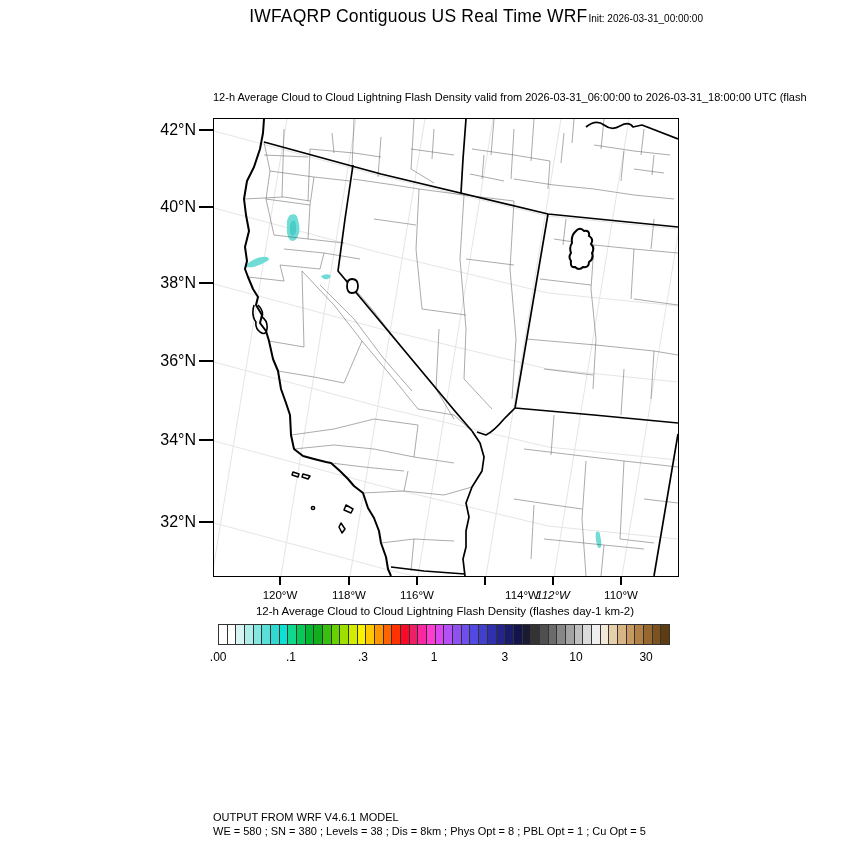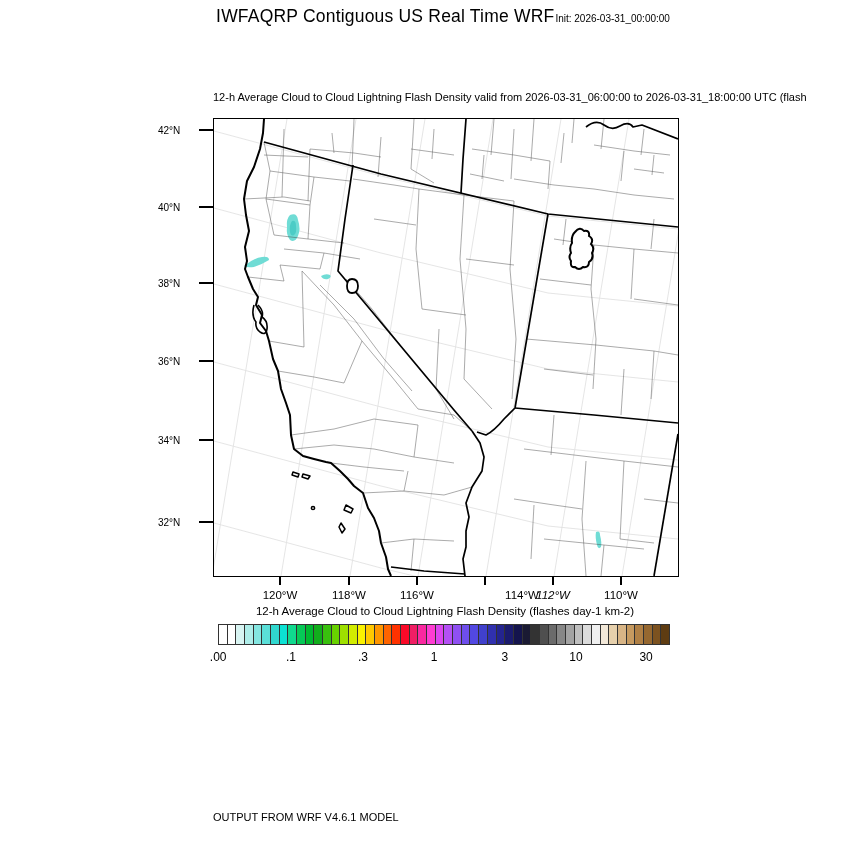--- a/index.html
+++ b/index.html
@@ -3,37 +3,37 @@
 <meta charset="utf-8">
 <style>
   html,body{margin:0;padding:0;}
   body{
     width:850px;height:850px;position:relative;background:#ffffff;
     font-family:"Liberation Sans", sans-serif;color:#000;overflow:hidden;
   }
   
   .title-wrap{
     position:absolute;left:183px;top:6px;width:520px;
-    display:flex;justify-content:center;align-items:baseline;white-space:nowrap;
+    display:flex;justify-content:flex-end;align-items:baseline;white-space:nowrap;
   }
   .title-main{font-size:17.5px;letter-spacing:.2px;}
   .title-init{font-size:10px;margin-left:1px;}
   
   .subtitle{
     position:absolute;left:213px;top:91px;font-size:11px;white-space:nowrap;
   }
   
   .map-frame{
     position:absolute;left:213px;top:118px;width:464px;height:457px;
     border:1.6px solid #000;box-sizing:content-box;background:#fff;
   }
   .map-frame svg{display:block;}
   .ytick{position:absolute;height:1.6px;width:14px;background:#000;left:199px;}
   .ytick-label{
-    position:absolute;font-size:10px;width:38px;text-align:left;left:158px;
+    position:absolute;font-size:16px;width:38px;text-align:right;left:158px;
     transform:translateY(-50%);
   }
   .xtick{position:absolute;width:1.6px;height:9px;background:#000;top:576px;}
   .xtick-label{
     position:absolute;font-size:11.5px;top:589px;transform:translateX(-50%);
     white-space:nowrap;
   }
   
   .cbar-label{
     position:absolute;left:213px;top:605px;width:464px;text-align:center;
@@ -315,13 +315,14 @@
     <span class="cbar-tick-label" style="left: 18.9%;">.1</span>
     <span class="cbar-tick-label" style="left: 34.9%;">.3</span>
     <span class="cbar-tick-label" style="left: 50.7%;">1</span>
     <span class="cbar-tick-label" style="left: 66.4%;">3</span>
     <span class="cbar-tick-label" style="left: 82.2%;">10</span>
     <span class="cbar-tick-label" style="left: 97.8%; text-align: center;">30</span>
   </div>
 
 <div class="footer">
   <div>OUTPUT FROM WRF V4.6.1 MODEL</div>
+  <div>WE = 580 ; SN = 380 ; Levels = 38 ; Dis = 8km ; Phys Opt = 8 ; PBL Opt = 1 ; Cu Opt = 5</div>
 </div>
 
 </body></html>

